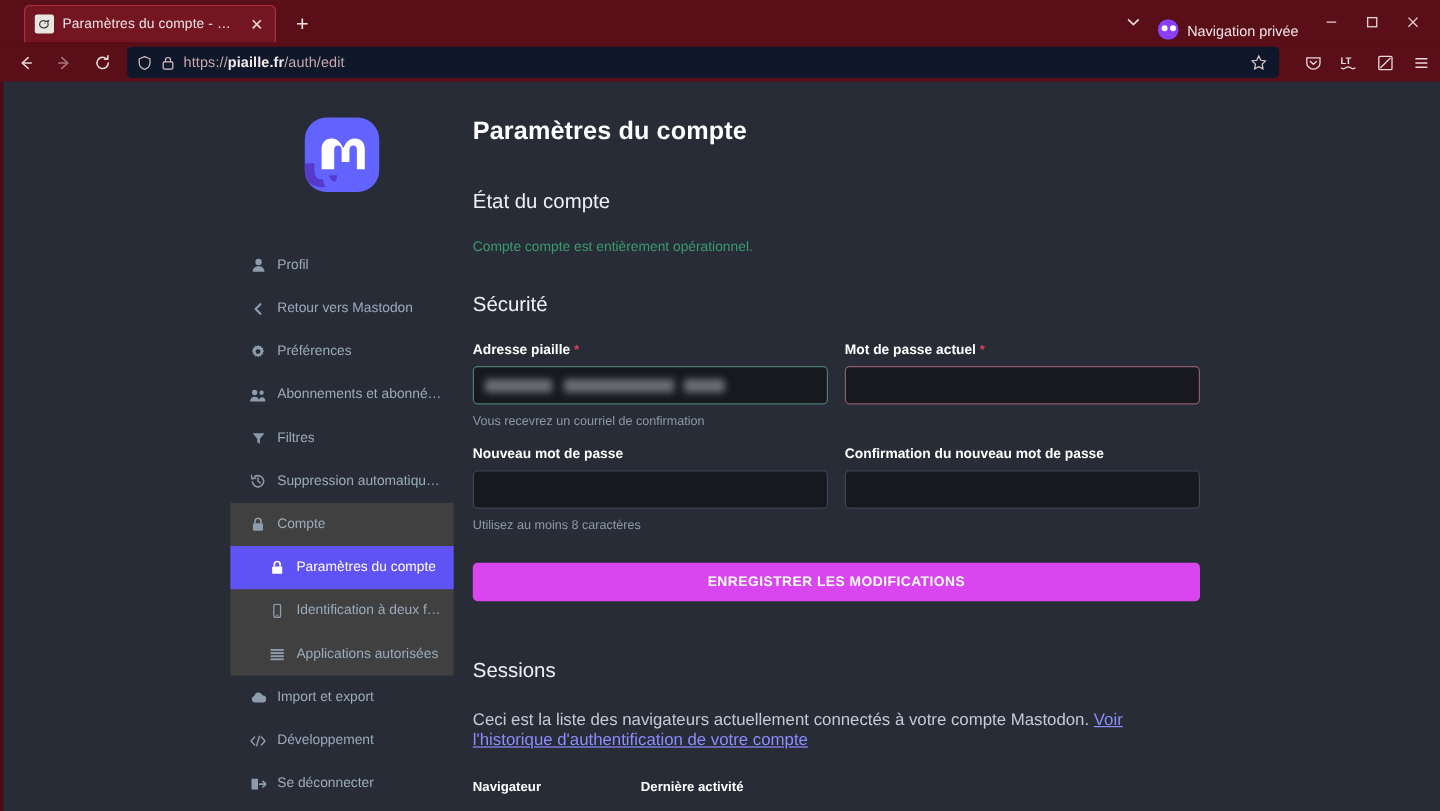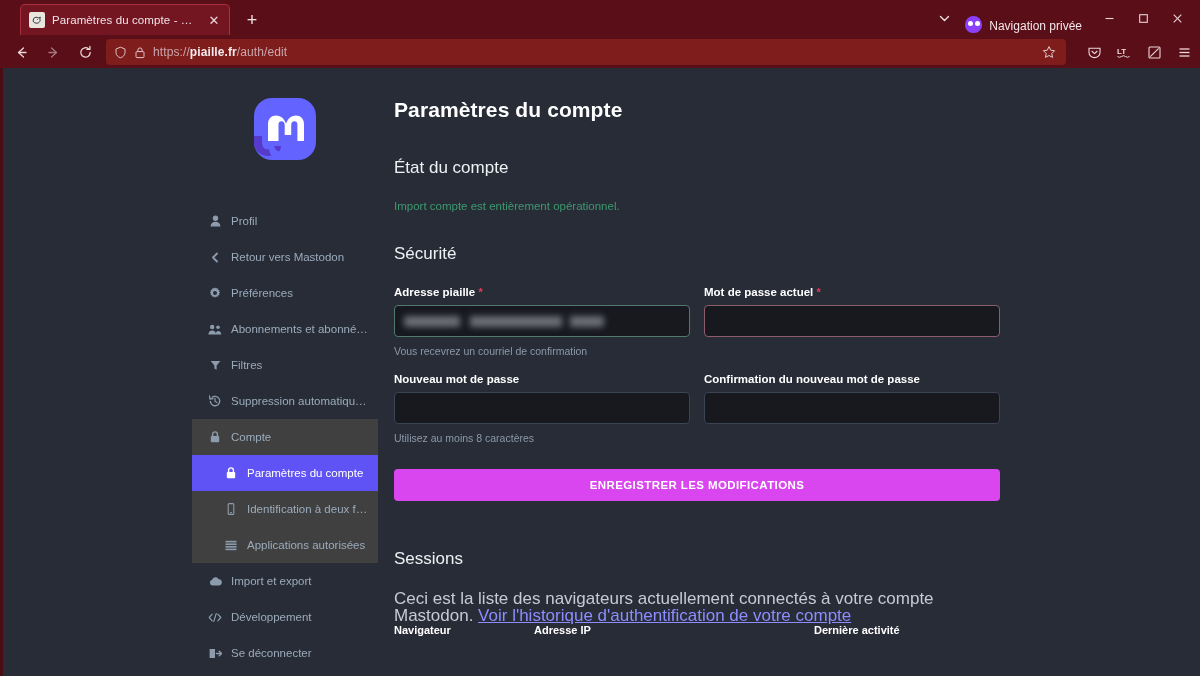--- a/index.html
+++ b/index.html
@@ -116,21 +116,21 @@
     width: 30px; height: 26px;
     display: flex; align-items: center; justify-content: center;
     color: #ebd9dc;
     border-radius: 4px;
   }
   .nav-btn.disabled { color: #a8777e; }
   .urlbar {
     flex: 1 1 auto;
     height: 26px;
     margin: 0 6px 0 4px;
-    background: #7f1d1d;
+    background: #0f172a;
     border-radius: 4px;
     display: flex; align-items: center;
     padding: 0 6px 0 8px;
     gap: 7px;
     min-width: 0;
   }
   .url-text {
     flex: 1 1 auto;
     font-size: 12px;
     color: #c9a7ad;
@@ -291,23 +291,24 @@
     font-family: "Liberation Sans", sans-serif;
   }
 
   h2.sessions-title {
     font-size: 17px; font-weight: normal;
     color: #eef0f3;
     margin-top: 48px;
     margin-bottom: 22px;
   }
   .sessions-desc {
-    font-size: 17px;
+    font-size: 14px;
     color: #c3ccd6;
     line-height: 16.5px;
+    margin-bottom: 26px;
   }
   .sessions-desc a {
     color: #8c8dff;
     text-decoration: underline;
   }
   .sessions-table {
     width: 606px;
     display: grid;
     grid-template-columns: 140px 280px 1fr;
     font-size: 11px;
@@ -590,21 +591,21 @@
 
       </div>
     </nav>
 
     <main class="content">
       <div class="inner">
 
         <h1 class="page-title">Paramètres du compte</h1>
 
         <h2 class="section">État du compte</h2>
-        <div class="status-ok">Import compte est entièrement opérationnel.</div>
+        <div class="status-ok">Compte compte est entièrement opérationnel.</div>
 
         <h2 class="section sec-head">Sécurité</h2>
 
         <div class="form-grid">
 
           <div class="field">
             <label class="field-label"><span>Adresse piaille</span> <span class="req">*</span></label>
             <div class="input valid">
               <span class="redacted"></span>
             </div>
@@ -632,21 +633,20 @@
 
         </div>
 
         <button class="submit-btn">ENREGISTRER LES MODIFICATIONS</button>
 
         <h2 class="sessions-title">Sessions</h2>
         <p class="sessions-desc"><span>Ceci est la liste des navigateurs actuellement connectés à votre compte Mastodon. </span><a href="#">Voir l'historique d'authentification de votre compte</a></p>
 
         <div class="sessions-table">
           <div class="th">Navigateur</div>
-          <div class="th">Adresse IP</div>
           <div class="th">Dernière activité</div>
         </div>
 
       </div>
     </main>
 
   </div>
 </div>
 
 </body></html>

